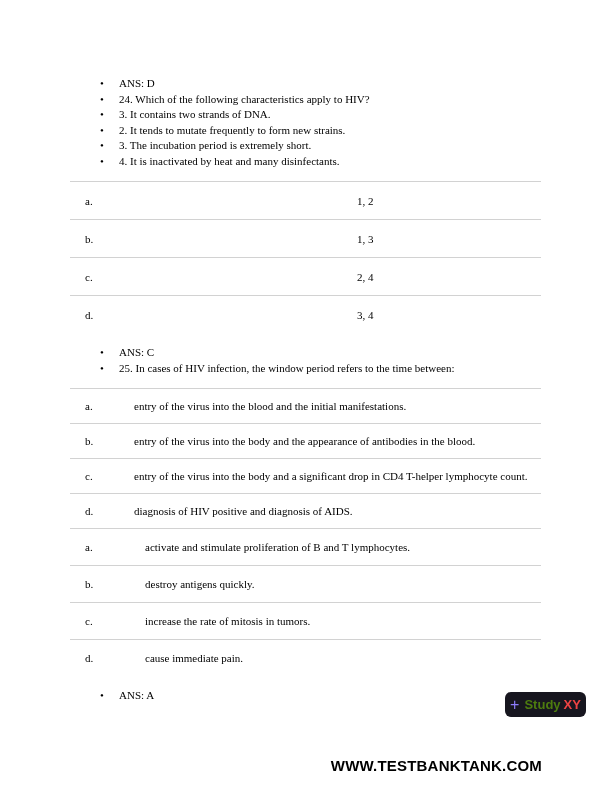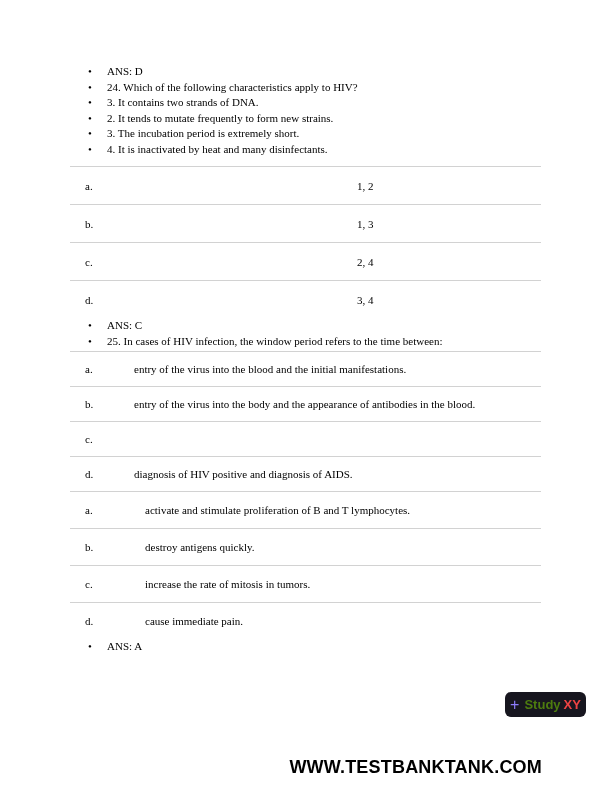--- a/index.html
+++ b/index.html
@@ -9,21 +9,21 @@
     width: 612px;
     height: 792px;
     background: #ffffff;
     font-family: "Liberation Serif", serif;
     font-size: 11px;
     color: #000000;
     overflow: hidden;
   }
   .content { padding: 64px 71px 0 70px; }
 
-  ul.bullets { list-style: none; margin: 0; padding: 0; }
+  ul.bullets { list-style: none; margin: 12px; padding: 0; }
   ul.bullets li {
     position: relative;
     padding-left: 37px;
     line-height: 15.5px;
   }
   ul.bullets li::before {
     content: "\2022";
     position: absolute;
     left: 18px;
     top: 0;
@@ -83,21 +83,21 @@
   }
   .brand-study { color: #4d7c0f; }
   .brand-xy    { color: #ef4444; }
 
   .site-footer {
     position: absolute;
     top: 757px;
     right: 70px;
     font-family: "Liberation Sans", sans-serif;
     font-weight: 700;
-    font-size: 18px;
+    font-size: 15px;
     color: #000000;
     letter-spacing: 0.2px;
   }
 </style>
 </head>
 <body>
 
 <div class="page">
   <div class="content">
 
@@ -138,20 +138,21 @@
       <div class="opt-row h35">
         <span class="opt-letter">a.</span>
         <span class="opt-val val-indent-55">entry of the virus into the blood and the initial manifestations.</span>
       </div>
       <div class="opt-row h35">
         <span class="opt-letter">b.</span>
         <span class="opt-val val-indent-55">entry of the virus into the body and the appearance of antibodies in the blood.</span>
       </div>
       <div class="opt-row h35">
         <span class="opt-letter">c.</span>
+        <span class="opt-val val-indent-55">entry of the virus into the body and a significant drop in CD4 T-helper lymphocyte count.</span>
       </div>
       <div class="opt-row h35">
         <span class="opt-letter">d.</span>
         <span class="opt-val val-indent-55">diagnosis of HIV positive and diagnosis of AIDS.</span>
       </div>
     </div>
 
 
     <div class="opt-table">
       <div class="opt-row h37">

